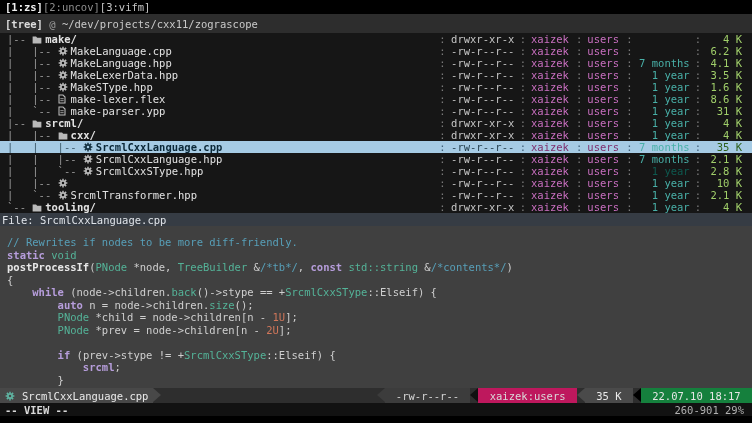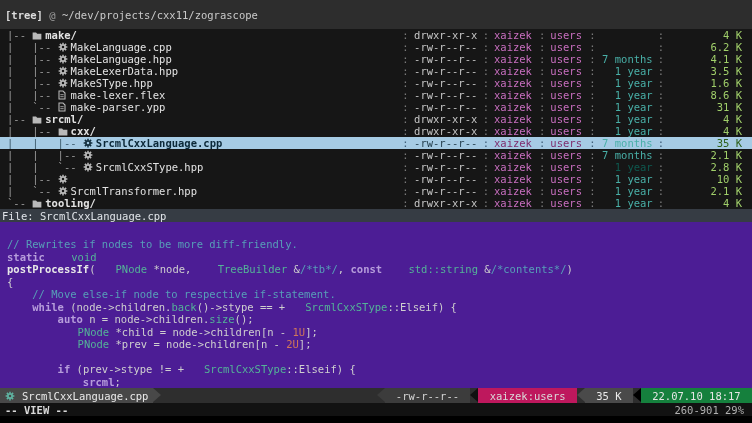--- a/index.html
+++ b/index.html
@@ -8,62 +8,62 @@
   .screen { position:absolute; inset:0; display:flex; flex-direction:column; background:#000; }
 
   
   .tabs-bar { height:14px; background:#000; display:flex; align-items:center; padding-left:5px; flex:0 0 auto; }
   .tab { white-space:pre; }
   .tab-1 { color:#efefef; font-weight:bold; }
   .tab-2 { color:#8f8f8f; }
   .tab-3 { color:#c6c6c6; }
 
   
-  .path-bar { height:29px; background:#2d2d2d; display:flex; align-items:center; padding-left:5px; flex:0 0 auto; white-space:pre; }
+  .path-bar { height:19px; background:#2d2d2d; display:flex; align-items:center; padding-left:5px; flex:0 0 auto; white-space:pre; }
   .path-mode { color:#dcdcdc; font-weight:bold; }
   .path-at { color:#9f9f9f; }
   .path-text { color:#c9c9c9; }
 
   
   .tree-pane { flex:0 0 auto; background:#161616; }
   .tree-row { display:flex; align-items:center; height:12px; line-height:12px; padding:0 10px 0 7px; }
   .namecell { flex:1; display:flex; align-items:center; overflow:hidden; white-space:pre; }
   .prefix { white-space:pre; color:#9a9a9a; }
   .icon { display:inline-flex; width:13px; justify-content:flex-start; align-items:center; color:#b9b9b9; flex:0 0 auto; }
   .fname { color:#e2e2e2; }
   .dir > .namecell .fname { font-weight:bold; }
   .sep { color:#7a7a7a; padding:0 5px; flex:0 0 auto; }
   .perms { width:64px; color:#c6c6c6; flex:0 0 auto;text-align:center; }
   .owner { width:40px; color:#c96fc0; flex:0 0 auto; }
   .group { width:34px; color:#c96fc0; flex:0 0 auto; }
   .fdate { width:52px; text-align:right; color:#49b0a8; flex:0 0 auto;margin-top:48px; }
-  .fsize { width:36px; text-align:right; color:#a0cf6a; flex:0 0 auto;margin-left:37px; }
+  .fsize { width:36px; text-align:right; color:#a0cf6a; flex:0 0 auto; }
   .gear-hole { fill:#161616; }
 
   .selected { background:#a6cbe4; }
   .selected .prefix { color:#3c5a6b; }
   .selected .fname { color:#0b2838; font-weight:bold; }
   .selected .sep { color:#41607a; }
   .selected .perms { color:#25404f; }
   .selected .owner, .selected .group { color:#7e2d6d; }
   .selected .fdate { color:#0e5a50; }
   .selected .fsize { color:#2e611c; }
   .selected .icon { color:#14303f; }
   .selected .gear-hole { fill:#a6cbe4; }
 
   
   .file-bar { height:13px; background:#363c44; color:#e0e4e9; display:flex; align-items:center; padding-left:2px; flex:0 0 auto; white-space:pre; }
 
   
-  .code-pane { flex:1 1 auto; background:#4c1d95; padding:16px 0 0 7px; overflow:hidden; }
+  .code-pane { flex:1 1 auto; background:#404040; padding:10px 0 0 7px; overflow:hidden; }
   .code-line { white-space:pre; height:12.5px; line-height:12.5px; }
   .tok-p { color:#cfcfcf; }
   .tok-c { color:#579fb8; }
   .tok-k { color:#b69ddb; font-weight:bold; }
-  .tok-t { color:#54b398;margin-left:20px; }
+  .tok-t { color:#54b398; }
   .tok-f { color:#e8e8e8; font-weight:bold; }
   .tok-m { color:#54b398; font-weight:normal; }
   .tok-n { color:#d0765a;margin-top:28px; }
 
   
   .status-bar { height:15px; background:#2e2e2e; display:flex; align-items:stretch; flex:0 0 auto; overflow:hidden; }
   .seg { display:flex; align-items:center; white-space:pre; padding:0 5px; }
   .seg-file { background:#484848; color:#eaeaea; gap:4px; }
   .seg-file .icon { color:#5fb3a1; }
   .seg-file .gear-hole { fill:#484848; }
@@ -84,20 +84,25 @@
   .mode-text { color:#dadada; font-weight:bold; white-space:pre; }
   .mode-pos  { color:#b0b0b0; white-space:pre; }
 
   .bottom-strip { height:7px; background:#000; flex:0 0 auto; }
 </style>
 </head>
 <body>
 
 <div class="screen">
 
+  <div class="tabs-bar">
+    <span class="tab tab-1">[1:zs]</span>
+    <span class="tab tab-2">[2:uncov]</span>
+    <span class="tab tab-3">[3:vifm]</span>
+  </div>
 
   <div class="path-bar">
     <span class="path-mode">[tree]</span>
     <span class="path-at"> @ </span>
     <span class="path-text">~/dev/projects/cxx11/zograscope</span>
   </div>
 
   <div class="tree-pane">
       <div class="tree-row dir">
     <span class="namecell"><span class="prefix">|-- </span><span class="icon"><svg viewBox="0 0 16 14" width="10" height="9">
@@ -271,21 +276,21 @@
     <span class="sep">:</span>
     <span class="fsize">35 K</span>
   </div>
       <div class="tree-row">
     <span class="namecell"><span class="prefix">|   |   |-- </span><span class="icon"><svg viewBox="0 0 16 16" width="10" height="10">
               <g stroke="currentColor" stroke-width="2.4" fill="none">
                 <path d="M8 1v14M1 8h14M3 3l10 10M13 3L3 13"></path>
               </g>
               <circle cx="8" cy="8" r="4.6" fill="currentColor"></circle>
               <circle class="gear-hole" cx="8" cy="8" r="2"></circle>
-            </svg></span></span>
+            </svg></span><span class="fname">SrcmlCxxLanguage.hpp</span></span>
     <span class="sep">:</span>
     <span class="perms">-rw-r--r--</span>
     <span class="sep">:</span>
     <span class="owner">xaizek</span>
     <span class="sep">:</span>
     <span class="group">users</span>
     <span class="sep">:</span>
     <span class="fdate">1 year</span>
     <span class="sep">:</span>
     <span class="fsize">2.1 K</span>
@@ -366,21 +371,20 @@
 
   <div class="file-bar">
     <span>File: SrcmlCxxLanguage.cpp</span>
   </div>
 
   <div class="code-pane">
       <div class="code-line"><span class="tok-c">// Rewrites if nodes to be more diff-friendly.</span></div>
       <div class="code-line"><span class="tok-k">static</span><span class="tok-p"> </span><span class="tok-t">void</span></div>
       <div class="code-line"><span class="tok-f">postProcessIf</span><span class="tok-p">(</span><span class="tok-t">PNode</span><span class="tok-p"> *node, </span><span class="tok-t">TreeBuilder</span><span class="tok-p"> &amp;</span><span class="tok-c">/*tb*/</span><span class="tok-p">, </span><span class="tok-k">const</span><span class="tok-p"> </span><span class="tok-t">std::string</span><span class="tok-p"> &amp;</span><span class="tok-c">/*contents*/</span><span class="tok-p">)</span></div>
       <div class="code-line"><span class="tok-p">{</span></div>
-      <div class="code-line"><span class="tok-c">    // Move else-if node to respective if-statement.</span></div>
       <div class="code-line"><span class="tok-p">    </span><span class="tok-k">while</span><span class="tok-p"> (node-&gt;children.</span><span class="tok-m">back</span><span class="tok-p">()-&gt;stype == +</span><span class="tok-t">SrcmlCxxSType</span><span class="tok-p">::Elseif) {</span></div>
       <div class="code-line"><span class="tok-p">        </span><span class="tok-k">auto</span><span class="tok-p"> n = node-&gt;children.</span><span class="tok-m">size</span><span class="tok-p">();</span></div>
       <div class="code-line"><span class="tok-p">        </span><span class="tok-t">PNode</span><span class="tok-p"> *child = node-&gt;children[n - </span><span class="tok-n">1U</span><span class="tok-p">];</span></div>
       <div class="code-line"><span class="tok-p">        </span><span class="tok-t">PNode</span><span class="tok-p"> *prev = node-&gt;children[n - </span><span class="tok-n">2U</span><span class="tok-p">];</span></div>
       <div class="code-line">&nbsp;</div>
       <div class="code-line"><span class="tok-p">        </span><span class="tok-k">if</span><span class="tok-p"> (prev-&gt;stype != +</span><span class="tok-t">SrcmlCxxSType</span><span class="tok-p">::Elseif) {</span></div>
       <div class="code-line"><span class="tok-p">            </span><span class="tok-k">srcml</span><span class="tok-p">;</span></div>
       <div class="code-line"><span class="tok-p">        }</span></div>
     </div>
 

